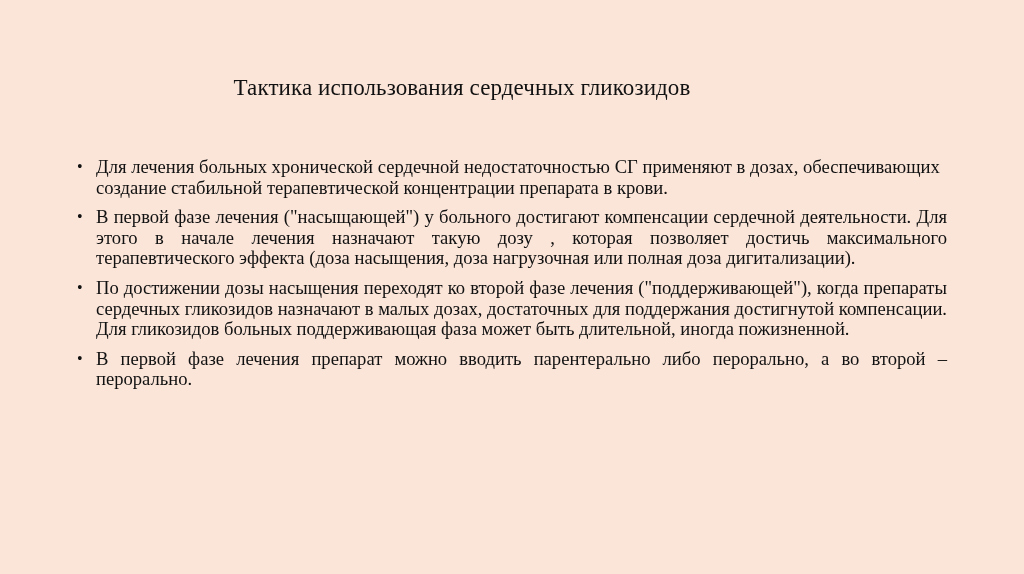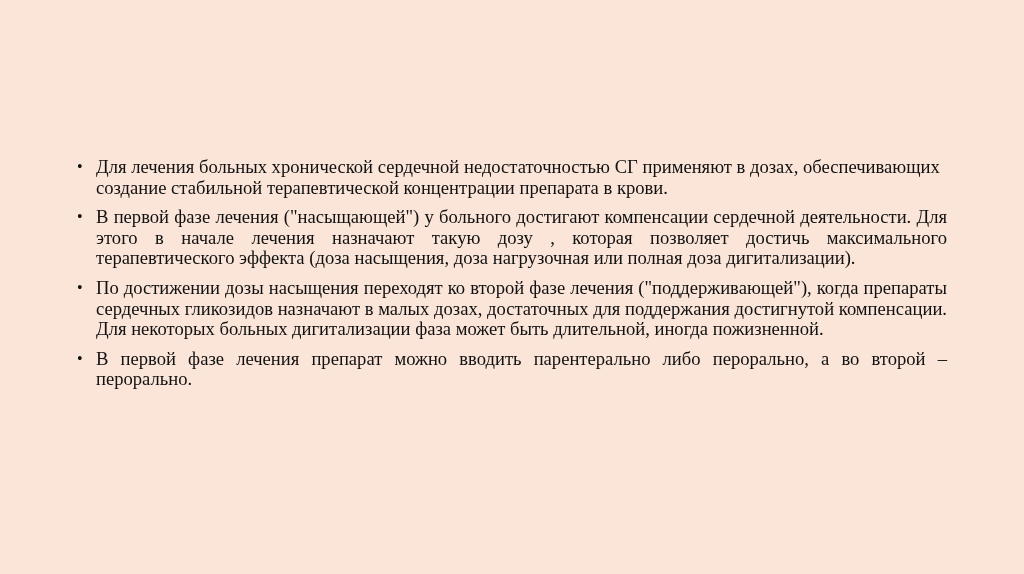--- a/index.html
+++ b/index.html
@@ -51,32 +51,33 @@
       left: 0;
       top: 0;
       font-size: 16px;
     }
     .bullet.first { text-align: left; }
   </style>
 </head>
 <body>
 
 <div class="slide">
+  <div class="title">Тактика использования сердечных гликозидов</div>
 
   <ul class="bullets">
     <li class="bullet first">
       <span class="dot">•</span>
       <span>Для лечения больных хронической сердечной недостаточностью СГ применяют в дозах, обеспечивающих создание стабильной терапевтической концентрации препарата в крови.</span>
     </li>
     <li class="bullet">
       <span class="dot">•</span>
       <span>В первой фазе лечения ("насыщающей") у  больного достигают компенсации сердечной деятельности. Для этого в начале лечения назначают такую дозу , которая позволяет достичь максимального терапевтического эффекта (доза насыщения, доза нагрузочная или полная доза дигитализации).</span>
     </li>
     <li class="bullet">
       <span class="dot">•</span>
-      <span>По достижении дозы насыщения переходят ко второй фазе лечения ("поддерживающей"), когда препараты сердечных гликозидов назначают в малых дозах, достаточных для поддержания достигнутой компенсации. Для некоторых больных дигитализации фаза может быть длительной, иногда пожизненной.</span>
+      <span>По достижении дозы насыщения переходят ко второй фазе лечения ("поддерживающей"), когда препараты сердечных гликозидов назначают в малых дозах, достаточных для поддержания достигнутой компенсации. Для гликозидов больных поддерживающая фаза может быть длительной, иногда пожизненной.</span>
     </li>
     <li class="bullet">
       <span class="dot">•</span>
       <span>В первой фазе лечения препарат можно вводить парентерально либо перорально, а во второй – перорально.</span>
     </li>
   </ul>
 </div>
 
 </body></html>

